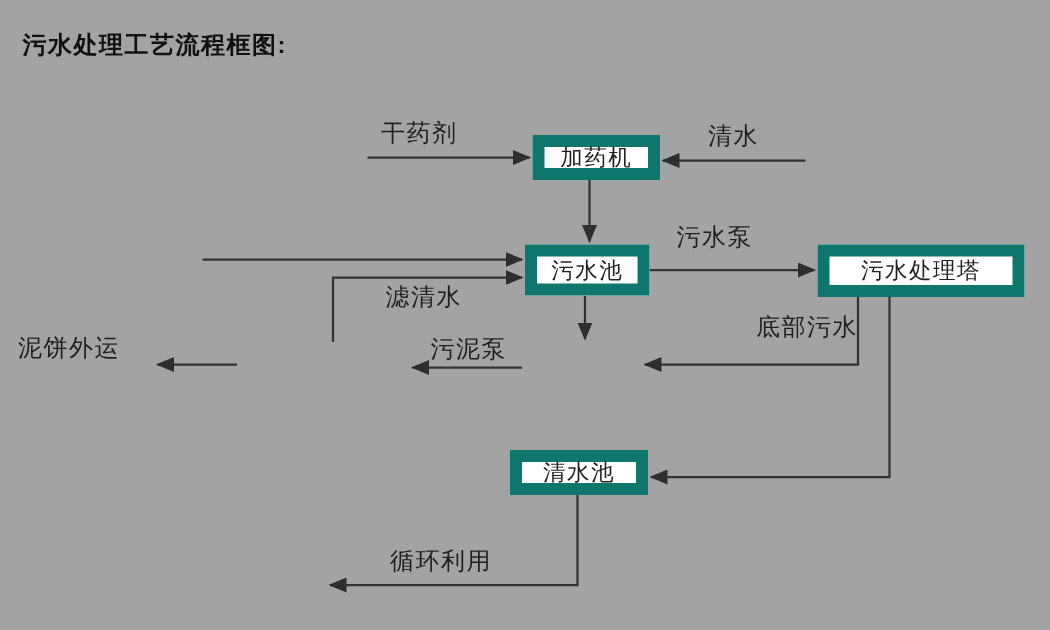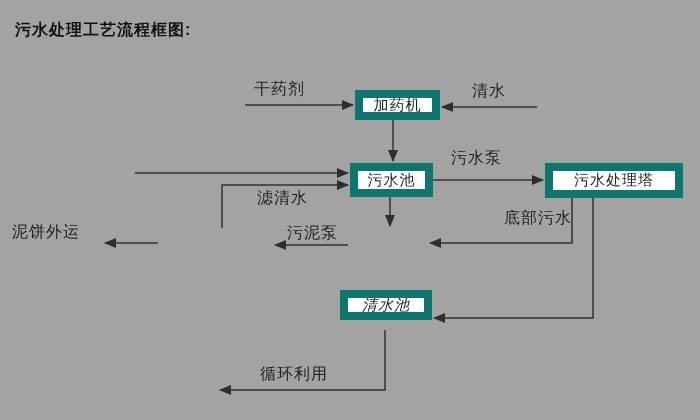--- a/index.html
+++ b/index.html
@@ -83,21 +83,21 @@
     <path d="M158,243 L105,243" stroke="#333" stroke-width="1.5" fill="none" marker-end="url(#arrow)"></path>
 
     <path d="M593,198 L593,318 L434,318" stroke="#333" stroke-width="1.5" fill="none" marker-end="url(#arrow)"></path>
 
     <path d="M385,330 L385,390 L220,390" stroke="#333" stroke-width="1.5" fill="none" marker-end="url(#arrow)"></path>
   </svg>
 
   <div class="node" style="left:355px;top:90px;width:85px;height:30px;">加药机</div>
   <div class="node" style="left:350px;top:163px;width:83px;height:34px;">污水池</div>
   <div class="node" style="left:545px;top:163px;width:138px;height:35px;">污水处理塔</div>
-  <div class="node" style="left:340px;top:290px;width:92px;height:30px;font-style:italic;">清水池</div>
+  <div class="node" style="left:340px;top:300px;width:92px;height:30px;">清水池</div>
 
   <span class="flow-label" style="left:254px;top:79px;">干药剂</span>
   <span class="flow-label" style="left:472px;top:81px;">清水</span>
   <span class="flow-label" style="left:257px;top:188px;text-align:right;">滤清水</span>
   <span class="flow-label" style="left:451px;top:148px;">污水泵</span>
   <span class="flow-label" style="left:468px;top:208px;margin-left:36px;">底部污水</span>
   <span class="flow-label" style="left:287px;top:223px;">污泥泵</span>
   <span class="flow-label" style="left:12px;top:222px;">泥饼外运</span>
   <span class="flow-label" style="left:260px;top:364px;">循环利用</span>
 

